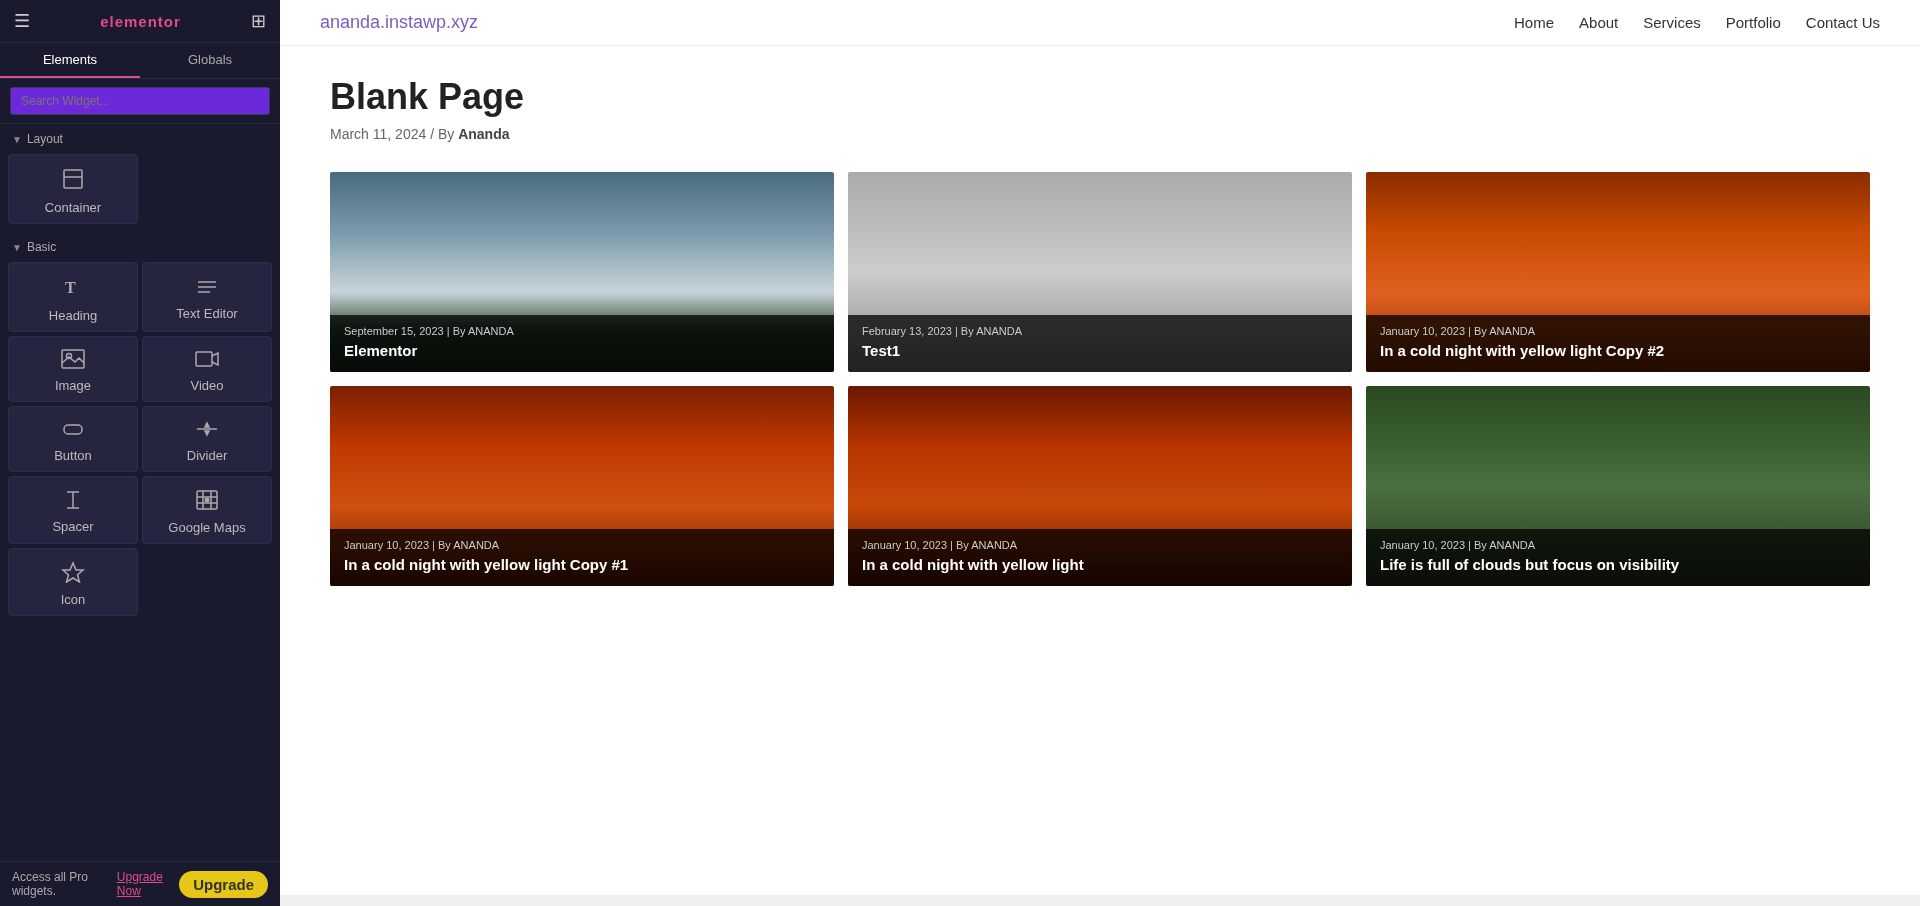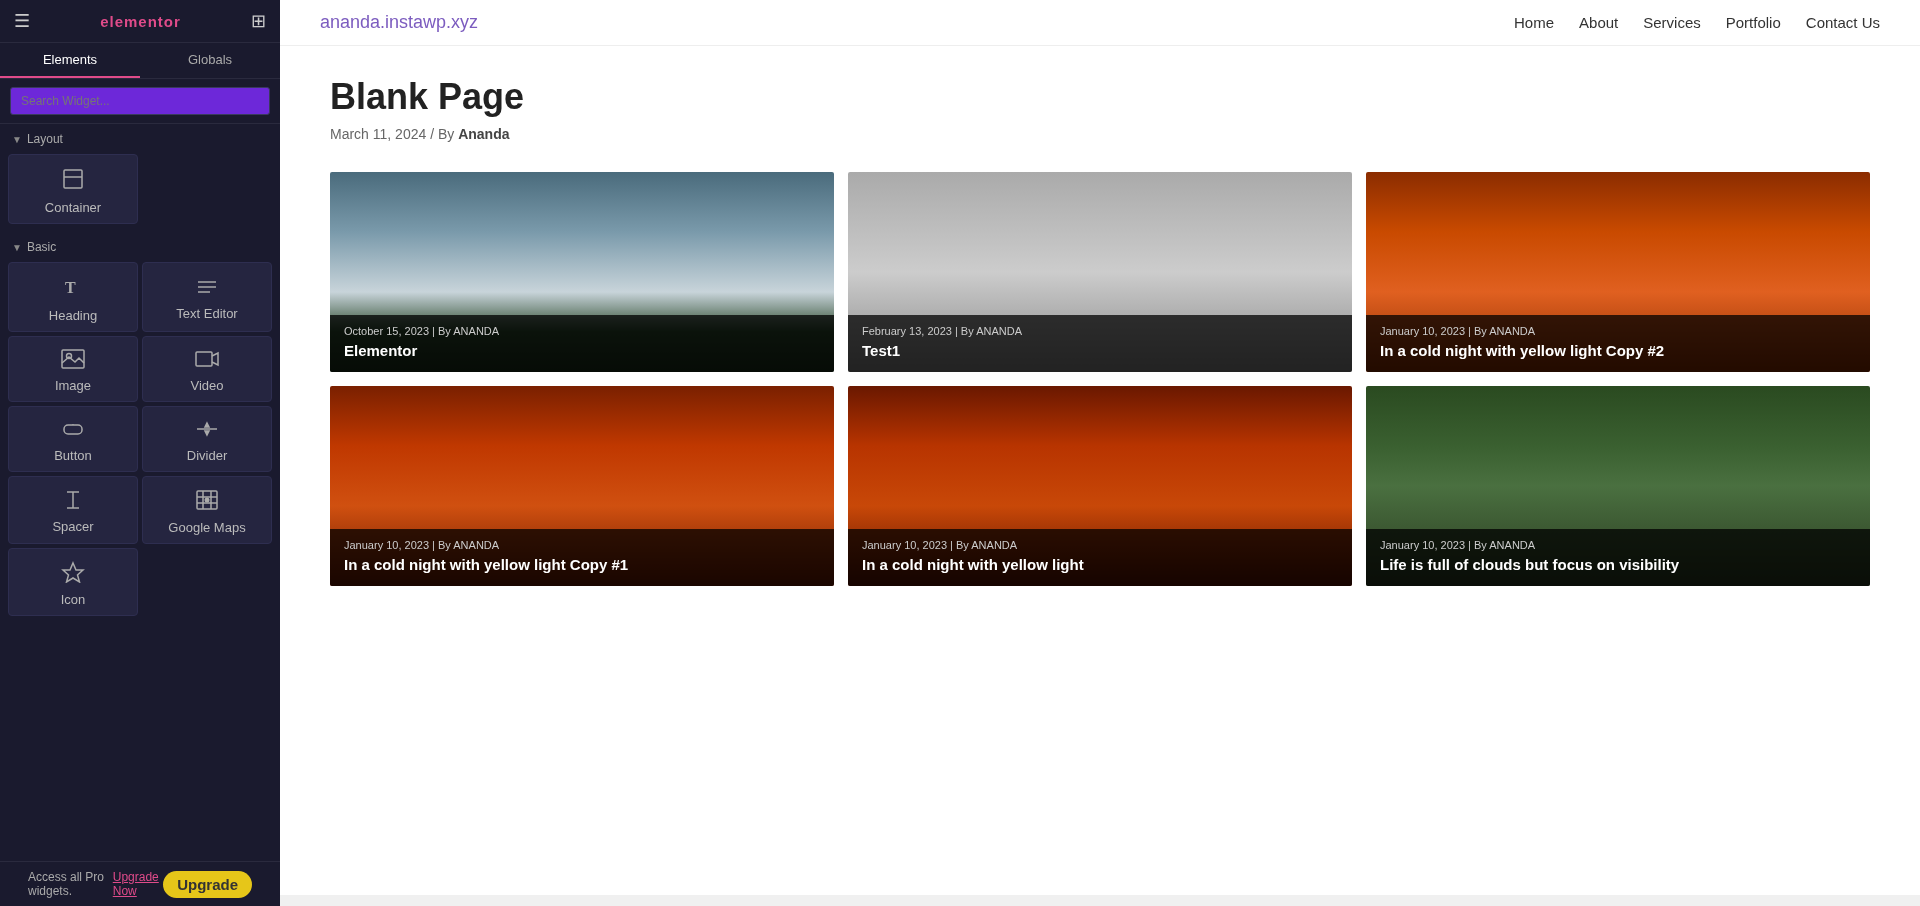--- a/index.html
+++ b/index.html
@@ -94,21 +94,21 @@
       padding: 12px 6px 8px;
       cursor: pointer;
       gap: 6px;
     }
     .widget-icon { font-size: 20px; color: #aaa; line-height: 1; }
     .widget-label { font-size: 13px; color: #bbb; text-align: right; }
 
     
     .sidebar-bottom {
       margin-top: auto;
-      padding: 8px 28px;
+      padding: 8px 12px;
       background: #1a1a2e;
       border-top: 1px solid #2a2a3e;
       font-size: 12px;
       color: #aaa;
       display: flex;
       align-items: center;
       justify-content: space-between;
     }
     .upgrade-link { color: #e04b8a; cursor: pointer; text-decoration: underline; }
     .upgrade-btn {
@@ -411,21 +411,21 @@
       <span>March 11, 2024</span>
       <span> / </span>
       <span>By</span>
       <strong> </strong><strong>Ananda</strong>
     </div>
 
     <div class="posts-grid" id="posts-grid">
     <div class="post-card">
       <div class="post-card-img img-stormy"></div>
       <div class="post-card-overlay">
-        <div class="post-card-meta">October 15, 2023 | By ANANDA</div>
+        <div class="post-card-meta">September 15, 2023 | By ANANDA</div>
         <div class="post-card-title">Elementor</div>
       </div>
     </div>
         <div class="post-card">
       <div class="post-card-img img-gray"></div>
       <div class="post-card-overlay">
         <div class="post-card-meta">February 13, 2023 | By ANANDA</div>
         <div class="post-card-title">Test1</div>
       </div>
     </div>

